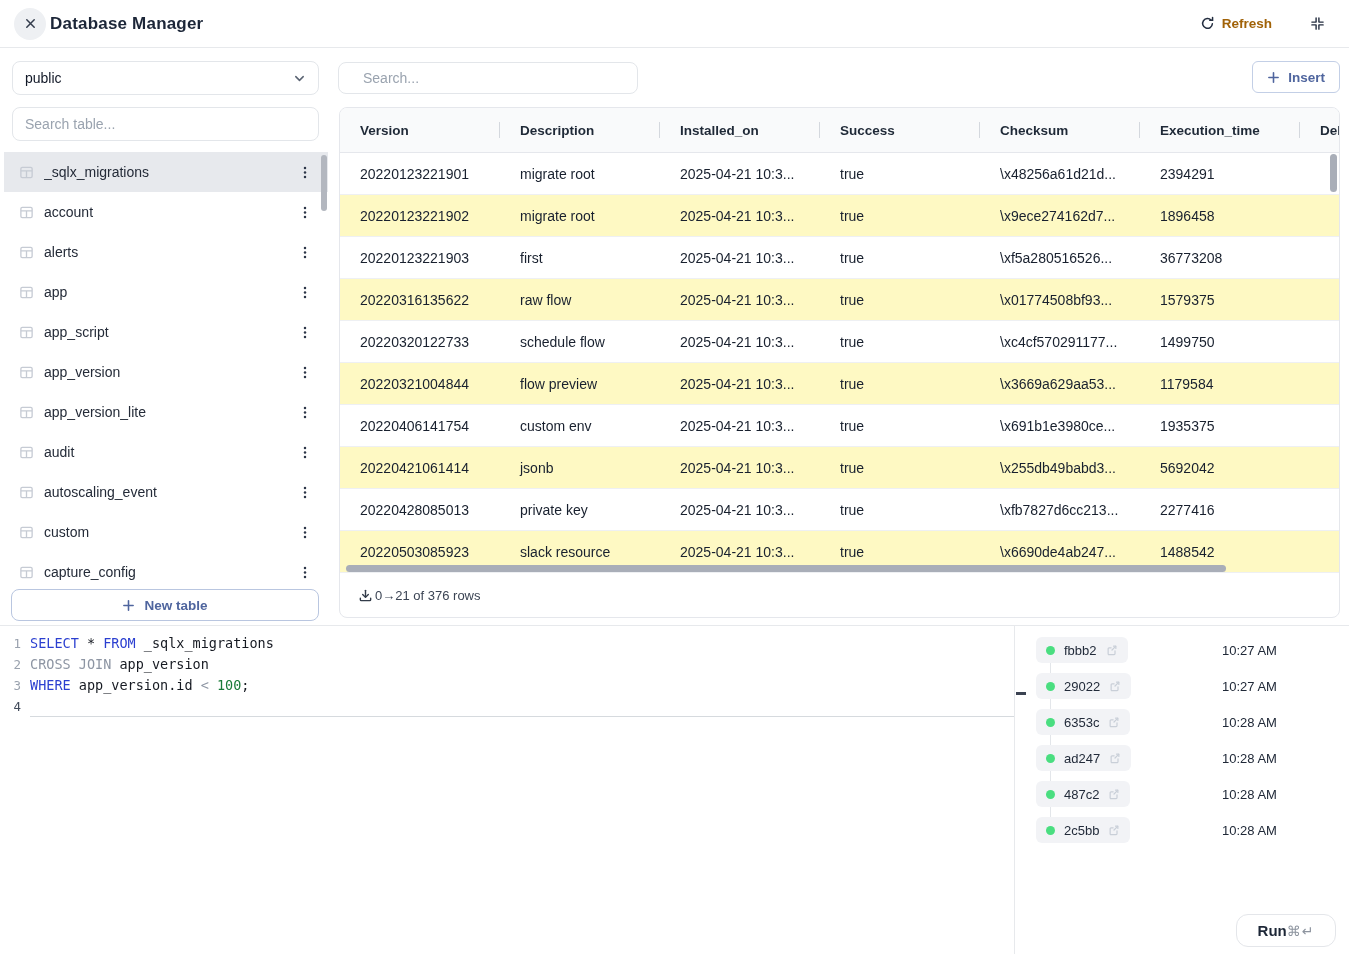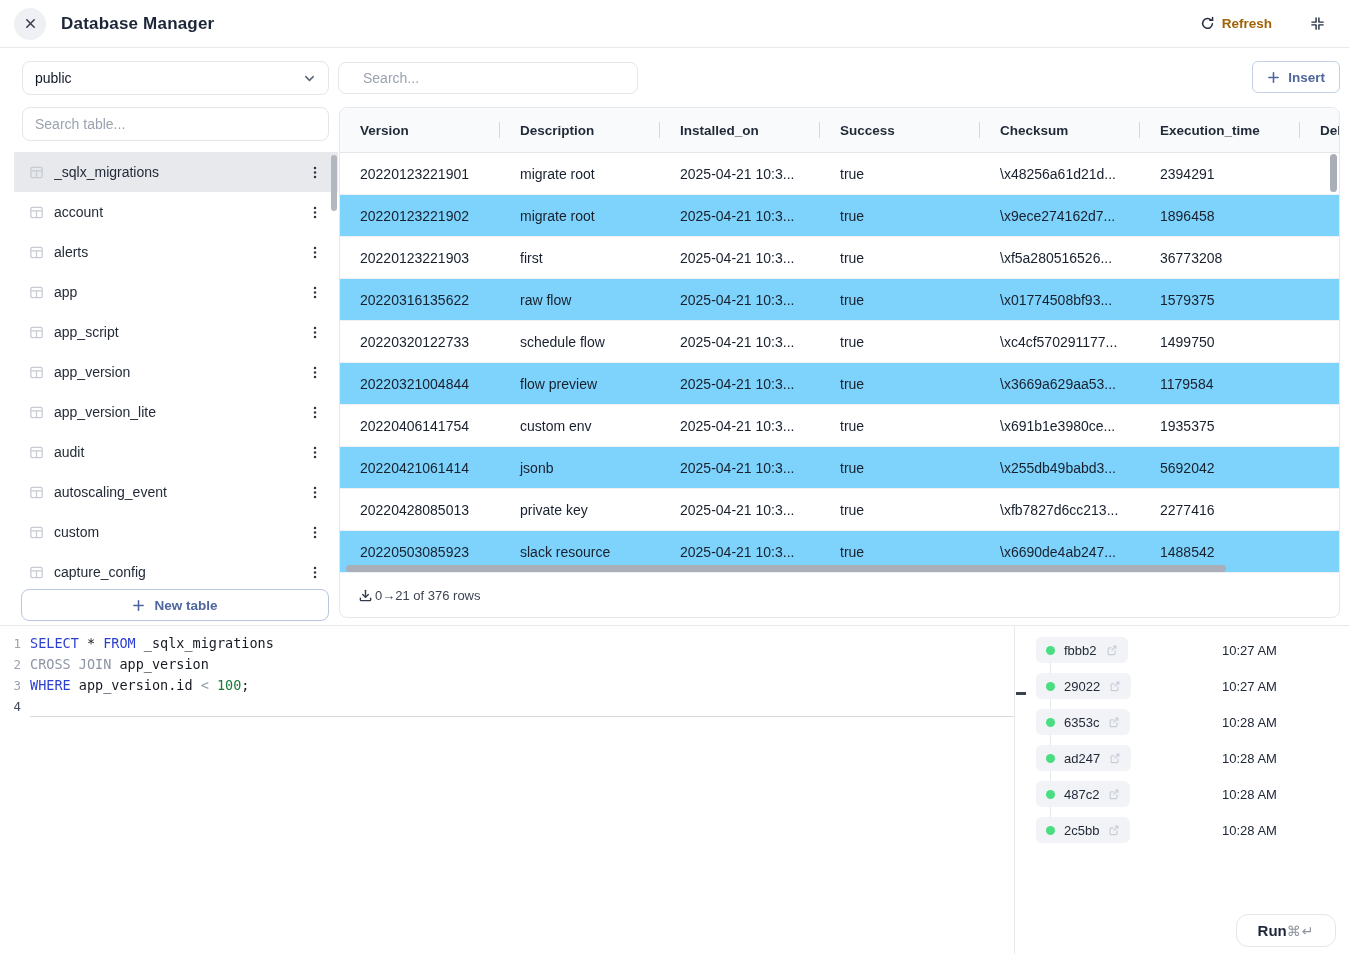--- a/index.html
+++ b/index.html
@@ -8,28 +8,28 @@
     width:1349px; height:954px; position:relative; overflow:hidden;
     background:#ffffff; color:#1f2937;
     font-family:"Liberation Sans", sans-serif;
   }
   
   .topbar { position:absolute; top:0; left:0; right:0; height:48px;
     border-bottom:1px solid #e7e9ec; display:flex; align-items:center;
     padding:0 24px 0 14px; background:#fff; z-index:5; }
   .close-btn { width:32px; height:32px; border-radius:50%; background:#eef0f3;
     display:flex; align-items:center; justify-content:center; border:none; cursor:pointer; }
-  .app-title { font-size:17px; font-weight:bold; color:#1c2638; margin-left:15px; letter-spacing:.2px; }
+  .app-title { font-size:17px; font-weight:bold; color:#1c2638; margin-left:4px; letter-spacing:.2px; }
   .topbar-right { margin-left:auto; display:flex; align-items:center; gap:32px; }
   .refresh-btn { display:flex; align-items:center; gap:7px; font-size:13.5px;
     font-weight:600; color:#a16207; background:none; border:none; cursor:pointer; }
   .icon-btn { background:none; border:none; padding:0; display:flex; align-items:center; cursor:pointer; }
 
   
-  .sidebar { position:absolute; top:48px; left:14px; width:338px; height:577px;
+  .sidebar { position:absolute; top:48px; left:4px; width:338px; height:577px;
     border-right:2px solid #c4b5fd; background:#fff; }
   .schema-select { position:absolute; left:8px; top:13px; width:307px; height:34px;
     border:1px solid #e3e6ea; border-radius:8px; background:#fff;
     display:flex; align-items:center; justify-content:space-between;
     padding:0 12px; font-size:14px; color:#111827; cursor:pointer; }
   .side-search { position:absolute; left:8px; top:59px; width:307px; height:34px;
     border:1px solid #e3e6ea; border-radius:8px; padding:0 12px; font-size:14px;
     color:#111827; outline:none; font-family:"Liberation Sans",sans-serif; }
   .side-search::placeholder, .main-search::placeholder { color:#9aa3af; }
   .table-list { position:absolute; top:104px; left:0; width:324px; height:437px; overflow:hidden; }
@@ -58,21 +58,21 @@
   .grid-box { position:absolute; left:1px; right:9px; top:59px; height:511px;
     border:1px solid #e5e7ec; border-radius:8px; overflow:hidden; background:#fff; }
   .grid-head { height:45px; background:#f9fafb; border-bottom:1px solid #e5e7ec;
     display:flex; overflow:hidden; }
   .hcell { flex:0 0 160px; width:160px; display:flex; align-items:center;
     padding-left:20px; position:relative; font-size:13.5px; font-weight:bold; color:#1f2937;
     white-space:nowrap; }
   .hcell::after { content:""; position:absolute; right:0; top:14px; width:1px; height:16px; background:#d4d8de; }
   .grid-rows { position:relative; height:420px; overflow:hidden; }
   .trow { height:42px; display:flex; border-bottom:1px solid #eef0f3; background:#fff; cursor:default; }
-  .trow.alt { background:#7dd3fc; }
+  .trow.alt { background:#fef9c3; }
   .tcell { flex:0 0 160px; width:160px; display:flex; align-items:center; padding-left:20px;
     font-size:14px; color:#18202e; white-space:nowrap; overflow:hidden; }
   .vthumb { position:absolute; right:2px; top:1px; width:7px; height:38px;
     background:#a9aeb8; border-radius:4px; }
   .hthumb { position:absolute; left:6px; bottom:1px; width:880px; height:7px;
     background:#a9aeb8; border-radius:4px; }
   .grid-foot { height:44px; display:flex; align-items:center; justify-content:flex-start;
     padding:0 10px 0 16px; }
   .dl-btn { background:none; border:none; padding:2px; display:flex; cursor:pointer; }
   .rowcount { font-size:13px; color:#3b4454; }

